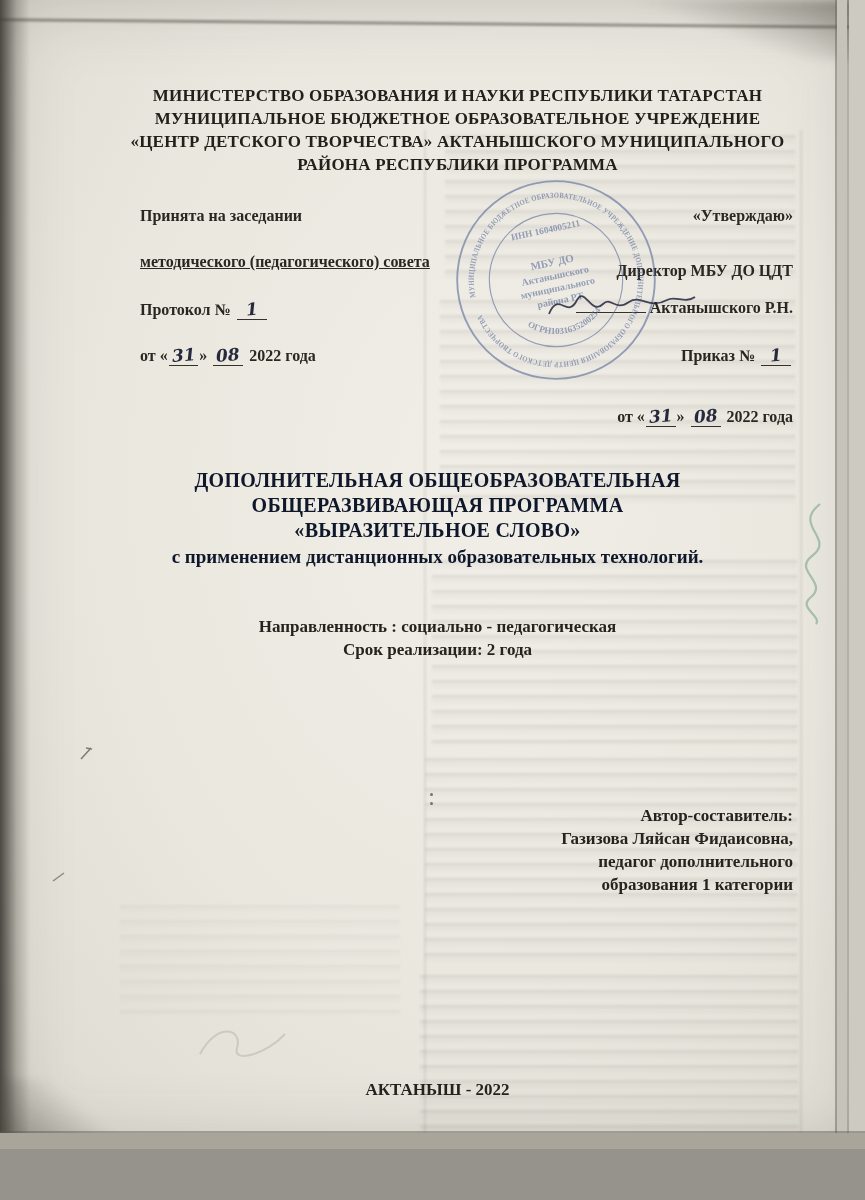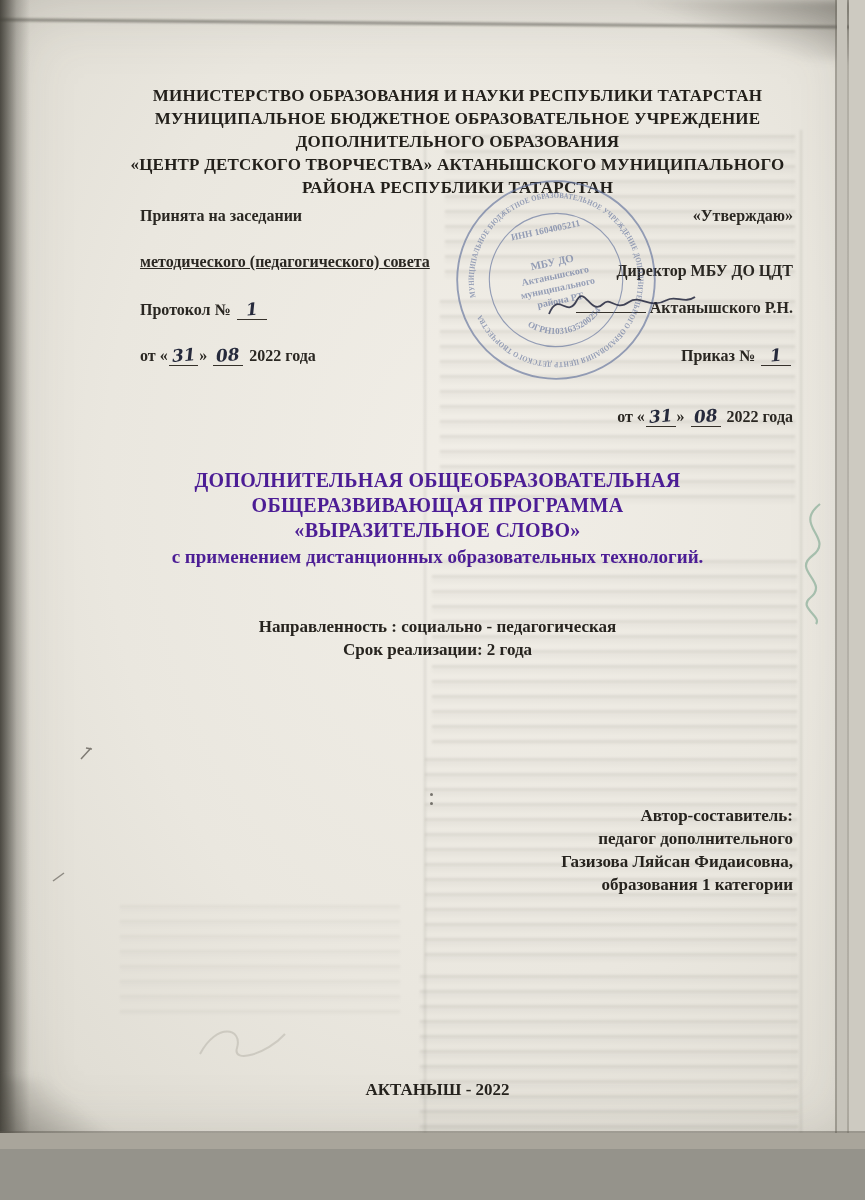--- a/index.html
+++ b/index.html
@@ -19,21 +19,21 @@
   .line  { position:absolute; left:140px; font-size:16px; white-space:nowrap; }
   .rline { position:absolute; right:72px; font-size:16px; white-space:nowrap; text-align:right; }
 
   .blank { display:inline-block; min-width:30px; padding:0 3px; margin:0 2px;
     border-bottom:1.6px solid #35312a; text-align:center; }
   .blank.day { min-width:26px; margin:0 1px; }
   .hand { font-family:"DejaVu Serif",serif; font-style:italic; font-weight:bold;
     font-size:17px; color:#262a3c; display:inline-block; transform:rotate(-5deg); }
   .sigline { display:inline-block; width:70px; height:14px; border-bottom:1.6px solid #35312a; }
 
-  .title-block { position:absolute; top:468px; left:25px; right:15px; text-align:center; color:#4c1d95;font-family:Liberation Serif, serif; }
+  .title-block { position:absolute; top:468px; left:25px; right:15px; text-align:center; color:#0f172a;font-family:Liberation Serif, serif; }
   .title-caps { font-size:20px; line-height:25px; letter-spacing:0.3px; }
   .title-sub  { font-size:19px; line-height:27px; }
 
   .info-block { position:absolute; top:615px; left:25px; right:15px; text-align:center;
     font-size:17px; line-height:23px; color:#26231e; }
 
   .author-block { position:absolute; top:804px; right:72px; text-align:right;
     font-size:17px; line-height:23px; color:#26231e; }
 
   .footer-line { position:absolute; top:1080px; left:25px; right:15px; text-align:center;
@@ -85,23 +85,22 @@
     <div class="bl" style="left:120px; top:905px; width:280px; height:110px; opacity:.5;"></div>
     <div class="vline" style="left:424px; top:130px; height:1040px;"></div>
     <div class="vline" style="left:800px; top:130px; height:1040px;"></div>
   </div>
 
   <div class="content">
 
     <div class="header-block">
       <div>МИНИСТЕРСТВО ОБРАЗОВАНИЯ И НАУКИ РЕСПУБЛИКИ ТАТАРСТАН</div>
       <div>МУНИЦИПАЛЬНОЕ БЮДЖЕТНОЕ ОБРАЗОВАТЕЛЬНОЕ УЧРЕЖДЕНИЕ</div>
-      <div>ДОПОЛНИТЕЛЬНОГО ОБРАЗОВАНИЯ</div>
       <div>«ЦЕНТР ДЕТСКОГО ТВОРЧЕСТВА» АКТАНЫШСКОГО  МУНИЦИПАЛЬНОГО</div>
-      <div>РАЙОНА РЕСПУБЛИКИ ТАТАРСТАН</div>
+      <div>РАЙОНА РЕСПУБЛИКИ ПРОГРАММА</div>
     </div>
 
     <div class="line" style="top:207px;">Принята на заседании</div>
     <div class="line" style="top:253px;text-decoration:underline;">методического (педагогического) совета</div>
     <div class="line" style="top:299px;">
       <span>Протокол №</span>
       <span class="blank"><span class="hand">1</span></span>
     </div>
     <div class="line" style="top:345px;">
       <span>от «</span><span class="blank day"><span class="hand">31</span></span><span>»</span>
@@ -132,22 +131,22 @@
       <div class="title-sub">с применением дистанционных образовательных технологий.</div>
     </div>
 
     <div class="info-block">
       <div>Направленность : социально - педагогическая</div>
       <div>Срок реализации: 2 года</div>
     </div>
 
     <div class="author-block">
       <div>Автор-составитель:</div>
+      <div>Газизова Ляйсан Фидаисовна,</div>
       <div>педагог дополнительного</div>
-      <div>Газизова Ляйсан Фидаисовна,</div>
       <div>образования 1 категории</div>
     </div>
 
     <div class="footer-line">АКТАНЫШ - 2022</div>
   </div>
 
   <svg class="stamp" viewBox="0 0 200 200">
     <defs>
       <path id="ringTop" d="M100,100 m-79,0 a79,79 0 1,1 158,0 a79,79 0 1,1 -158,0"></path>
       <path id="arcBottom" d="M100,100 m-52,0 a52,52 0 0,0 104,0"></path>

